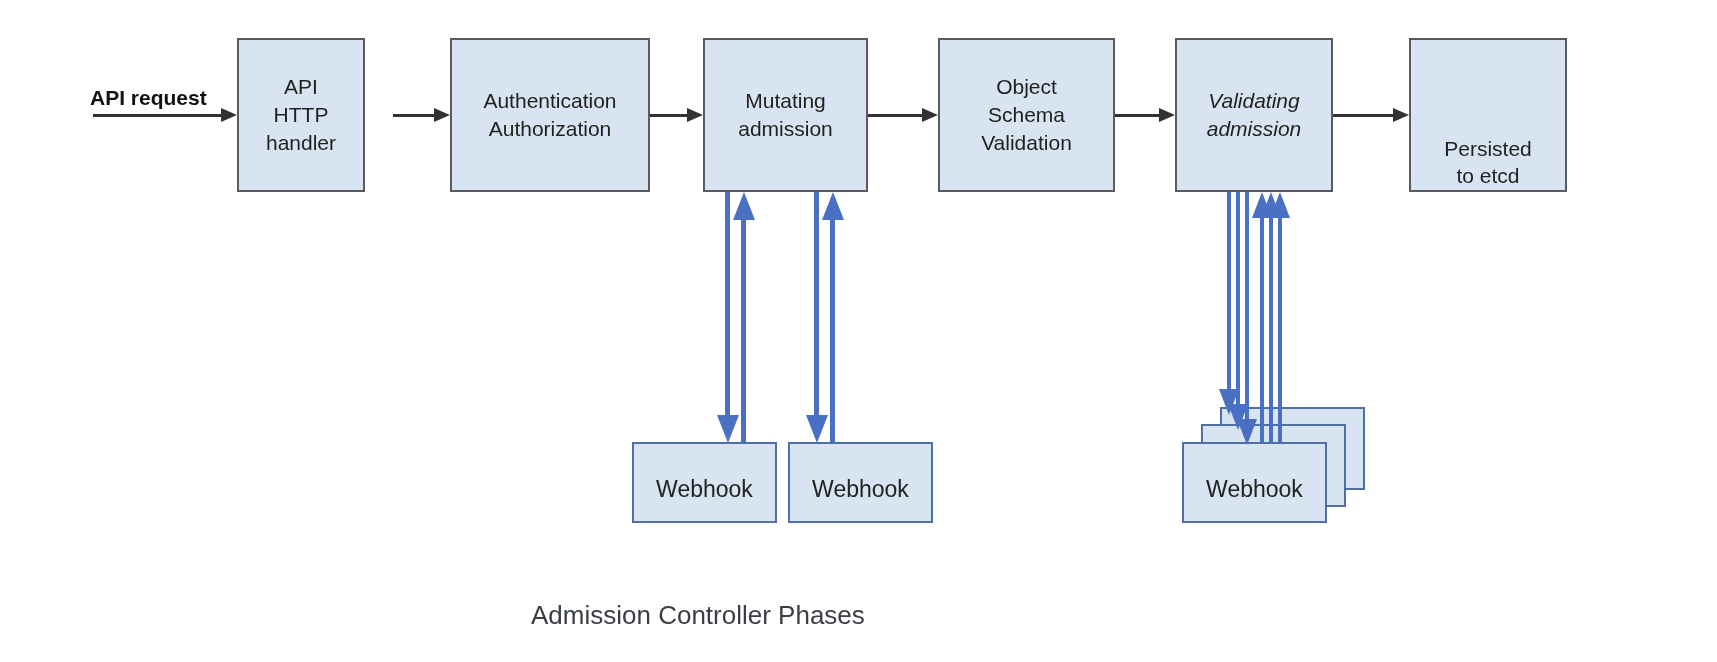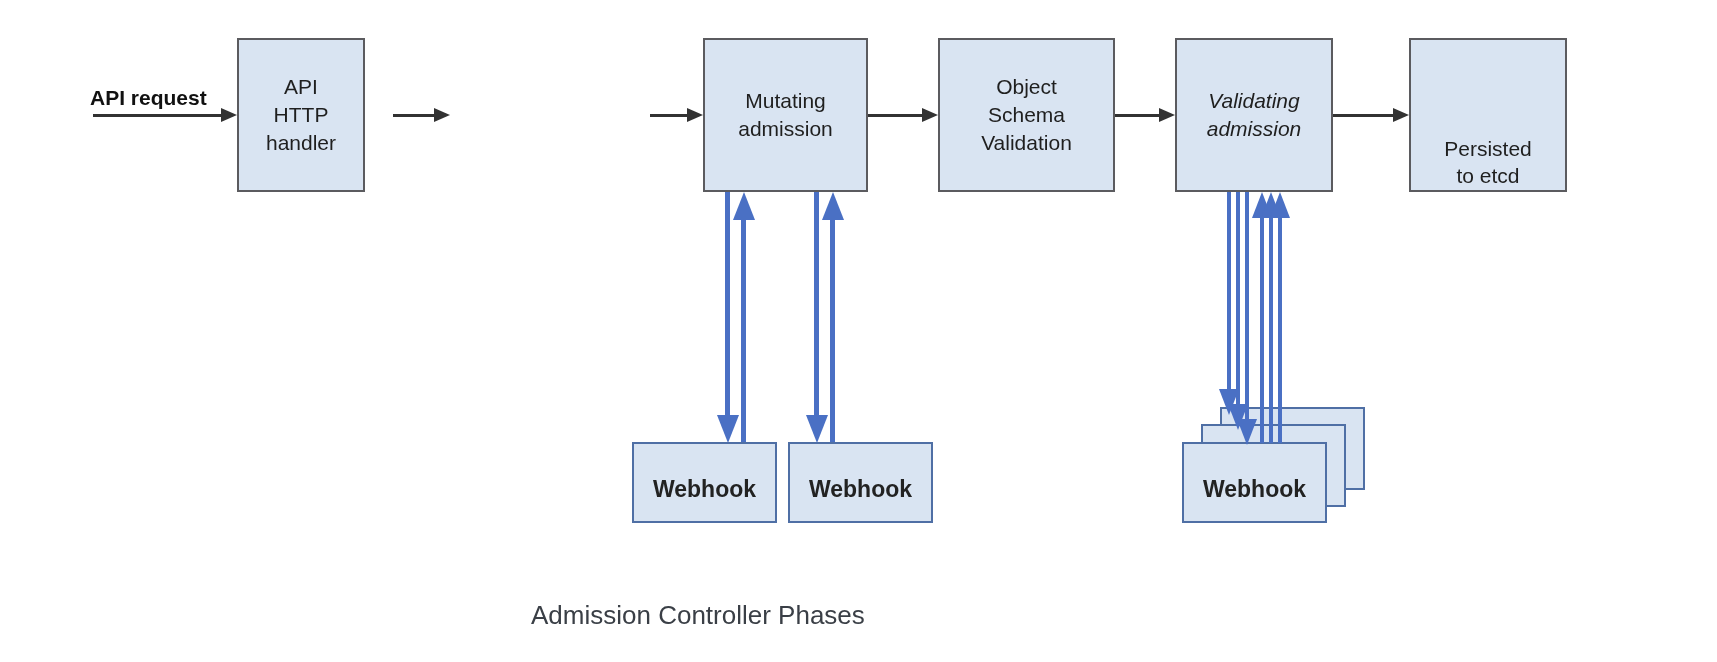--- a/index.html
+++ b/index.html
@@ -22,21 +22,21 @@
     font-size:21px;line-height:1.32;color:#1f1f1f;
   }
   .webhook-box{
     position:absolute;
     background:#d9e4f2;border:2px solid #4f6fa5;
     box-sizing:border-box;
     display:flex;align-items:center;justify-content:center;
     padding-top:14px;
   }
   .webhook-label{
-    font-size:23px;font-weight:bold;color:#222;white-space:nowrap;
+    font-size:23px;font-weight:normal;color:#222;white-space:nowrap;
   }
   .h-line{position:absolute;height:3px;background:#323232;z-index:1;}
   .h-head{
     position:absolute;width:0;height:0;z-index:1;
     border-top:7px solid transparent;border-bottom:7px solid transparent;
     border-left:16px solid #323232;
   }
   .v-line{position:absolute;background:#4a70c4;z-index:4;}
   .v-head-down{
     position:absolute;width:0;height:0;z-index:4;
@@ -69,20 +69,24 @@
 <div id="canvas">
 
   <div class="request-label">API request</div>
   <div class="h-line" style="left:93px;top:114px;width:130px;"></div>
   <div class="h-head" style="left:221px;top:108px;"></div>
 
   <div class="phase-box" style="left:237px;width:128px;">
     <span class="phase-label">API
 HTTP
 handler</span>
+  </div>
+  <div class="phase-box" style="left:450px;width:200px;">
+    <span class="phase-label">Authentication
+Authorization</span>
   </div>
   <div class="phase-box" style="left:703px;width:165px;">
     <span class="phase-label">Mutating
 admission</span>
   </div>
   <div class="phase-box" style="left:938px;width:177px;">
     <span class="phase-label">Object
 Schema
 Validation</span>
   </div>

